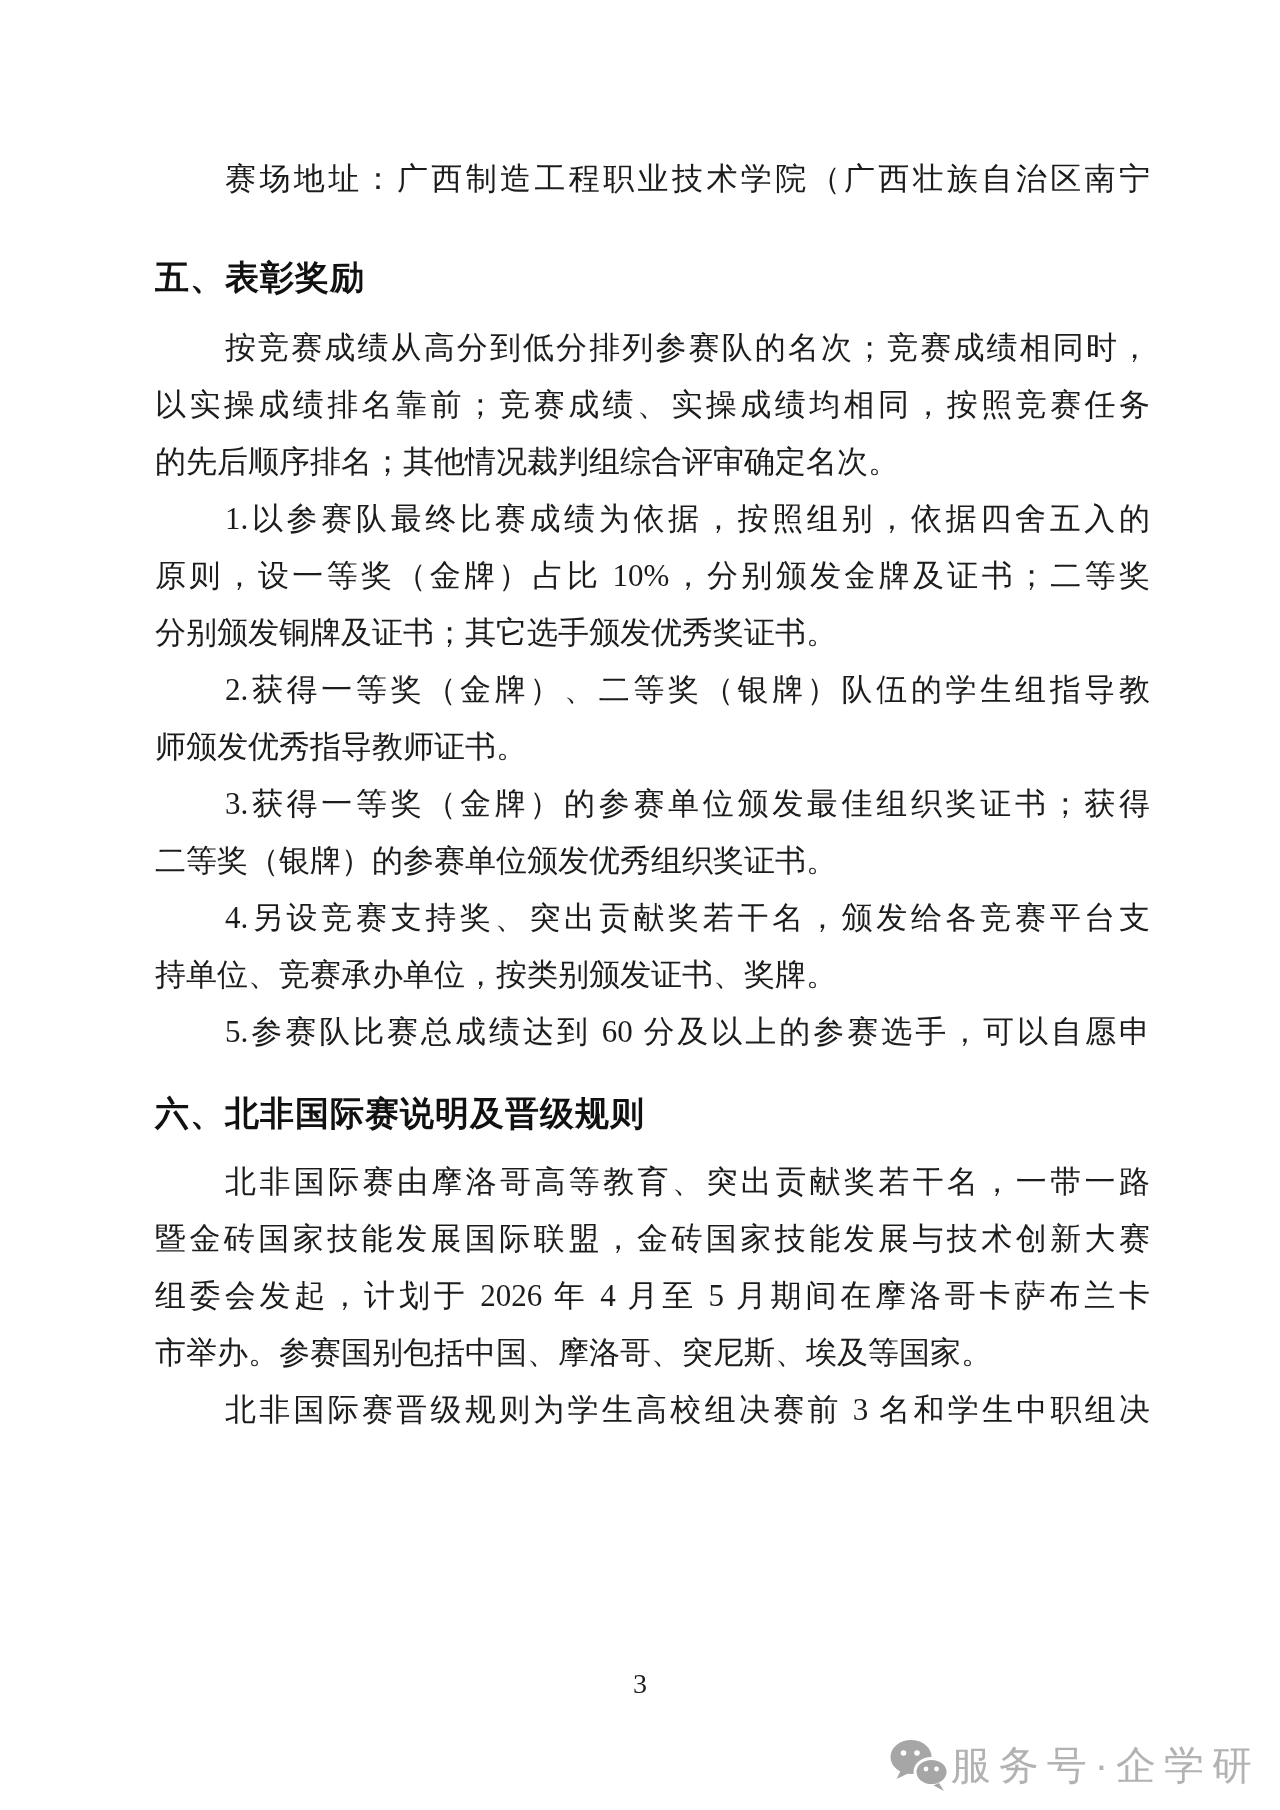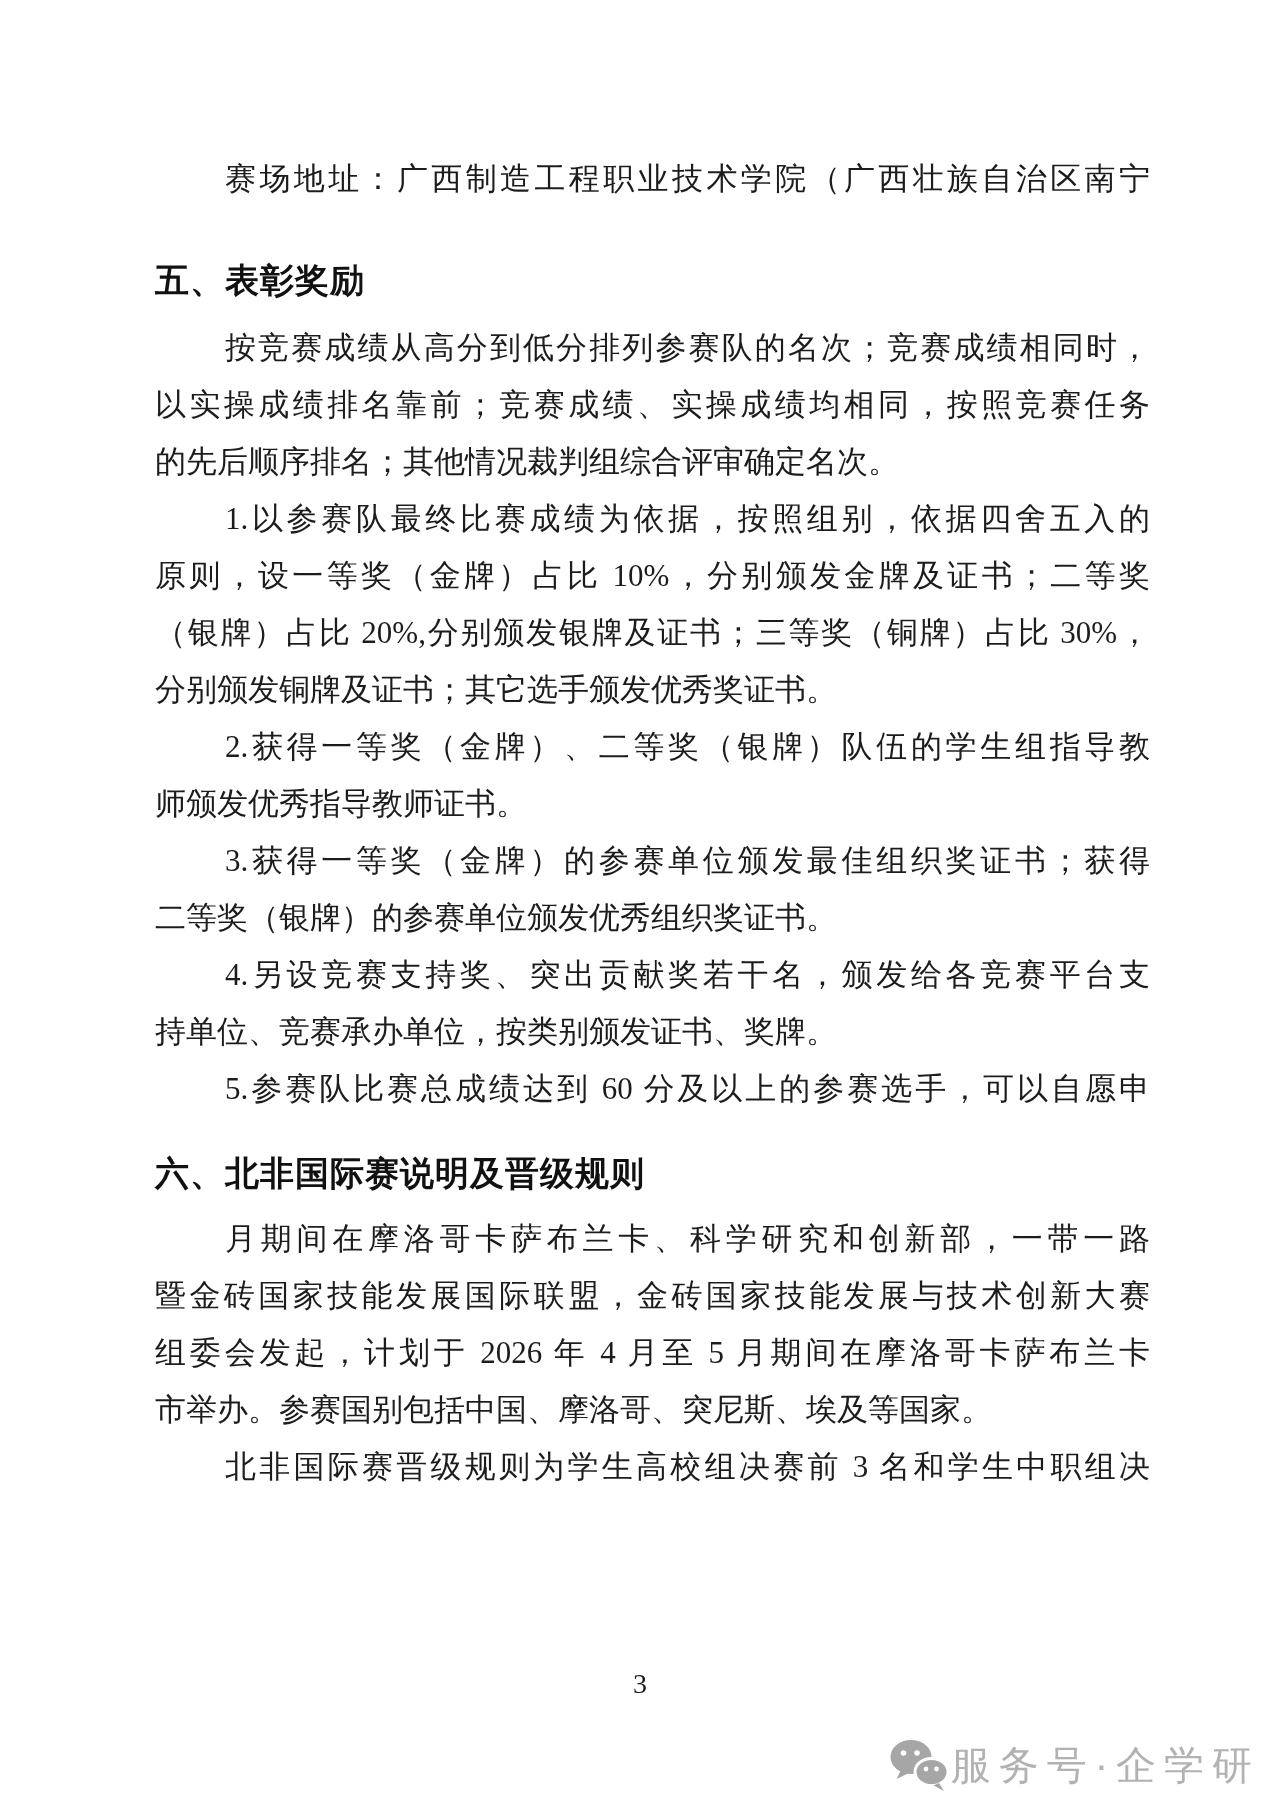--- a/index.html
+++ b/index.html
@@ -26,21 +26,21 @@
     white-space: nowrap;
     text-align: left;
   }
   .line.justify {
     white-space: normal;
     text-align: justify;
     text-align-last: justify;
   }
   .line.indent { text-indent: 70px; }
   .heading {
-    font-family: Liberation Sans, sans-serif;
+    font-family: Liberation Mono, monospace;
     font-weight: bold;
     font-size: 34px;
     line-height: 57px;
     color: #111111;
     letter-spacing: 1px;
   }
   .heading-1 { margin-top: 45px; margin-bottom: 10px; }
   .heading-2 { margin-top: 28px; margin-bottom: 8px; }
   .page-number {
     position: absolute;
@@ -75,31 +75,30 @@
 <div class="page">
 
   <div class="doc">
       <div class="line indent justify">赛场地址：广西制造工程职业技术学院（广西壮族自治区南宁</div>
       <div class="heading heading-1">五、表彰奖励</div>
       <div class="line indent justify">按竞赛成绩从高分到低分排列参赛队的名次；竞赛成绩相同时，</div>
       <div class="line justify">以实操成绩排名靠前；竞赛成绩、实操成绩均相同，按照竞赛任务</div>
       <div class="line">的先后顺序排名；其他情况裁判组综合评审确定名次。</div>
       <div class="line indent justify">1.以参赛队最终比赛成绩为依据，按照组别，依据四舍五入的</div>
       <div class="line justify">原则，设一等奖（金牌）占比 10%，分别颁发金牌及证书；二等奖</div>
-      <div class="line justify">（银牌）占比 20%,分别颁发银牌及证书；三等奖（铜牌）占比 30%，</div>
       <div class="line">分别颁发铜牌及证书；其它选手颁发优秀奖证书。</div>
       <div class="line indent justify">2.获得一等奖（金牌）、二等奖（银牌）队伍的学生组指导教</div>
       <div class="line">师颁发优秀指导教师证书。</div>
       <div class="line indent justify">3.获得一等奖（金牌）的参赛单位颁发最佳组织奖证书；获得</div>
       <div class="line">二等奖（银牌）的参赛单位颁发优秀组织奖证书。</div>
       <div class="line indent justify">4.另设竞赛支持奖、突出贡献奖若干名，颁发给各竞赛平台支</div>
       <div class="line">持单位、竞赛承办单位，按类别颁发证书、奖牌。</div>
       <div class="line indent justify">5.参赛队比赛总成绩达到 60 分及以上的参赛选手，可以自愿申</div>
       <div class="heading heading-2">六、北非国际赛说明及晋级规则</div>
-      <div class="line indent justify">月期间在摩洛哥卡萨布兰卡、科学研究和创新部，一带一路</div>
+      <div class="line indent justify">北非国际赛由摩洛哥高等教育、突出贡献奖若干名，一带一路</div>
       <div class="line justify">暨金砖国家技能发展国际联盟，金砖国家技能发展与技术创新大赛</div>
       <div class="line justify">组委会发起，计划于 2026 年 4 月至 5 月期间在摩洛哥卡萨布兰卡</div>
       <div class="line">市举办。参赛国别包括中国、摩洛哥、突尼斯、埃及等国家。</div>
       <div class="line indent justify">北非国际赛晋级规则为学生高校组决赛前 3 名和学生中职组决</div>
     </div>
 
   <div class="page-number">3</div>
 
   <div class="watermark">
     <span>

